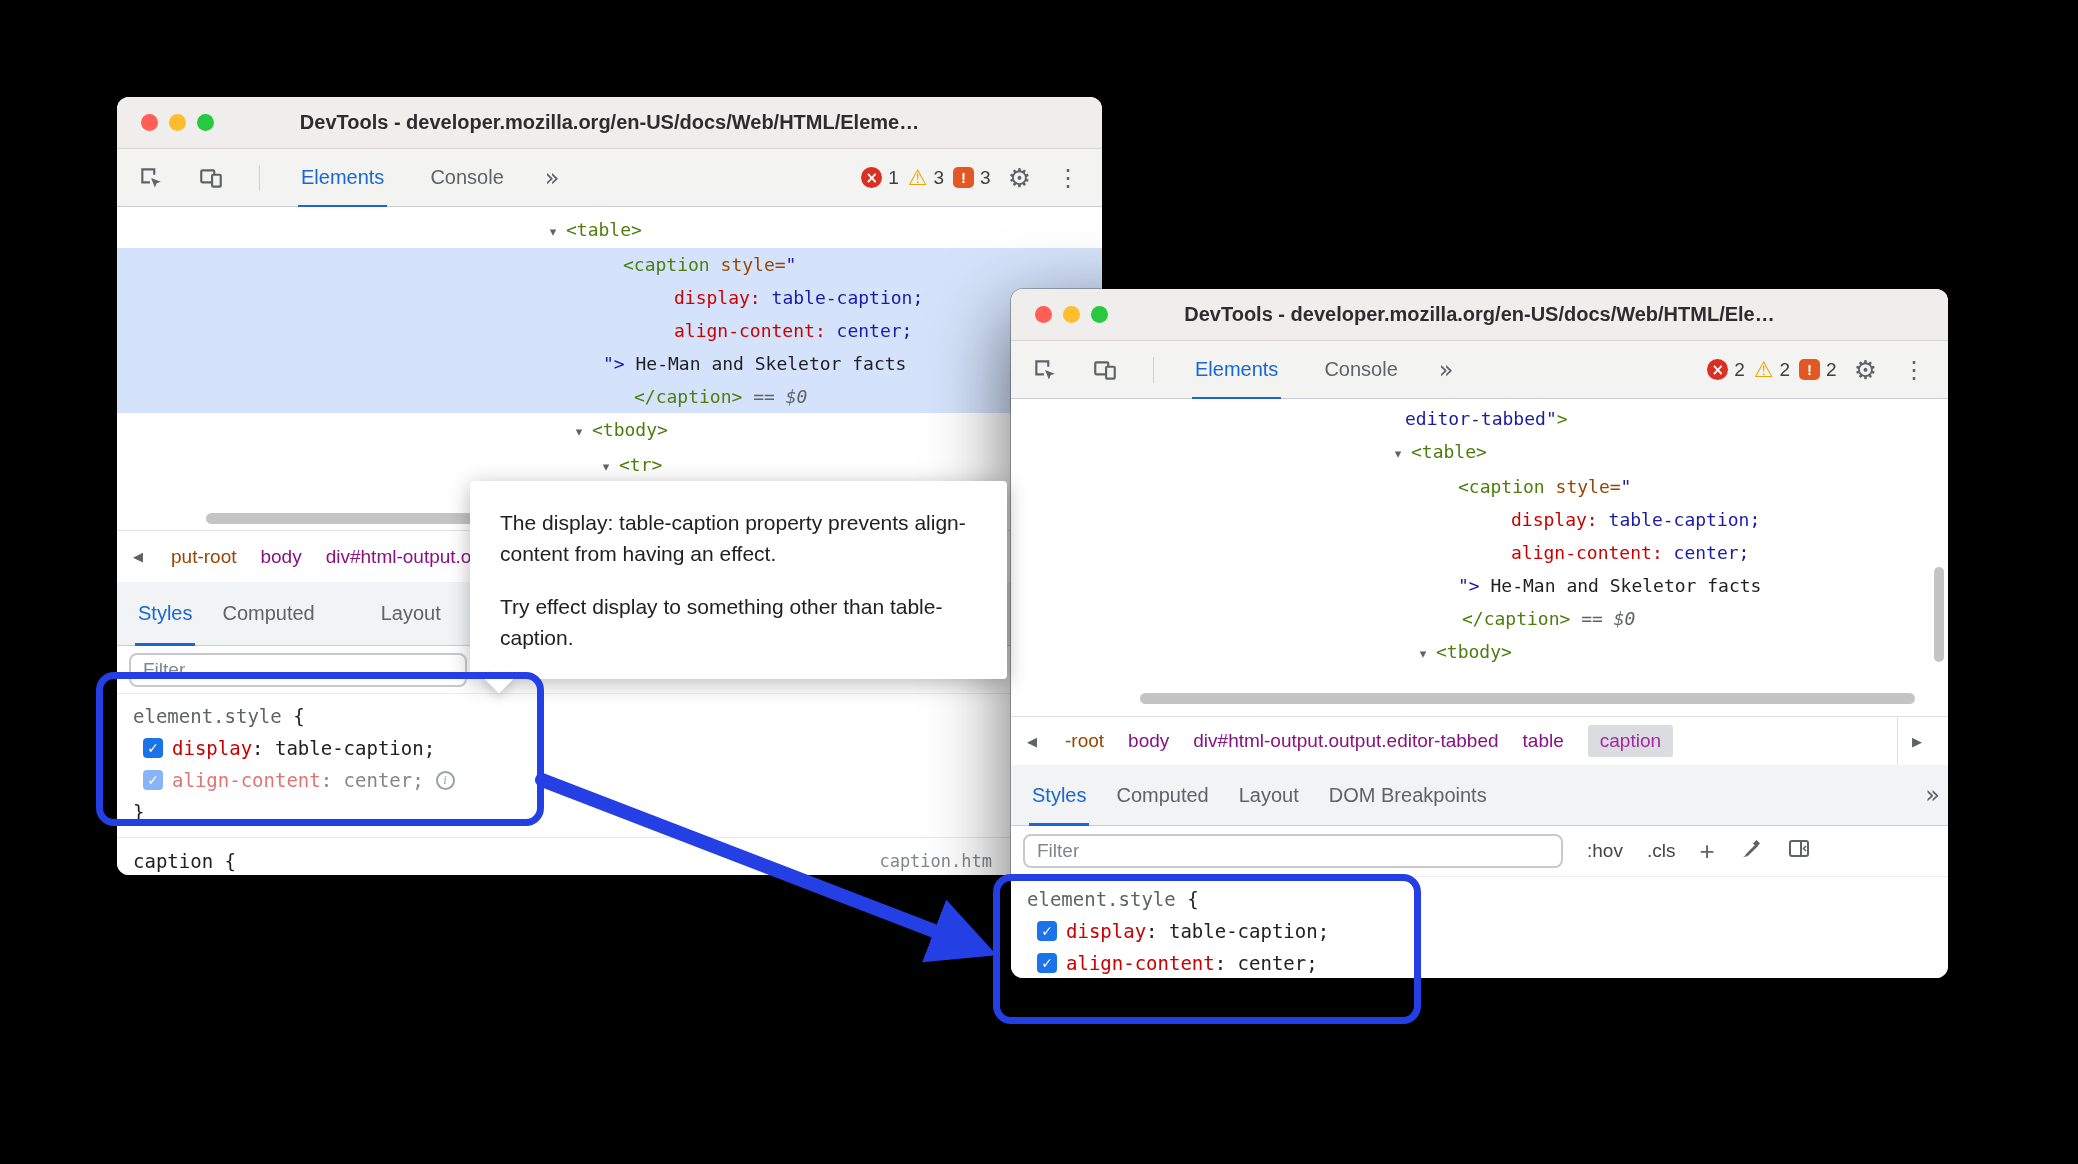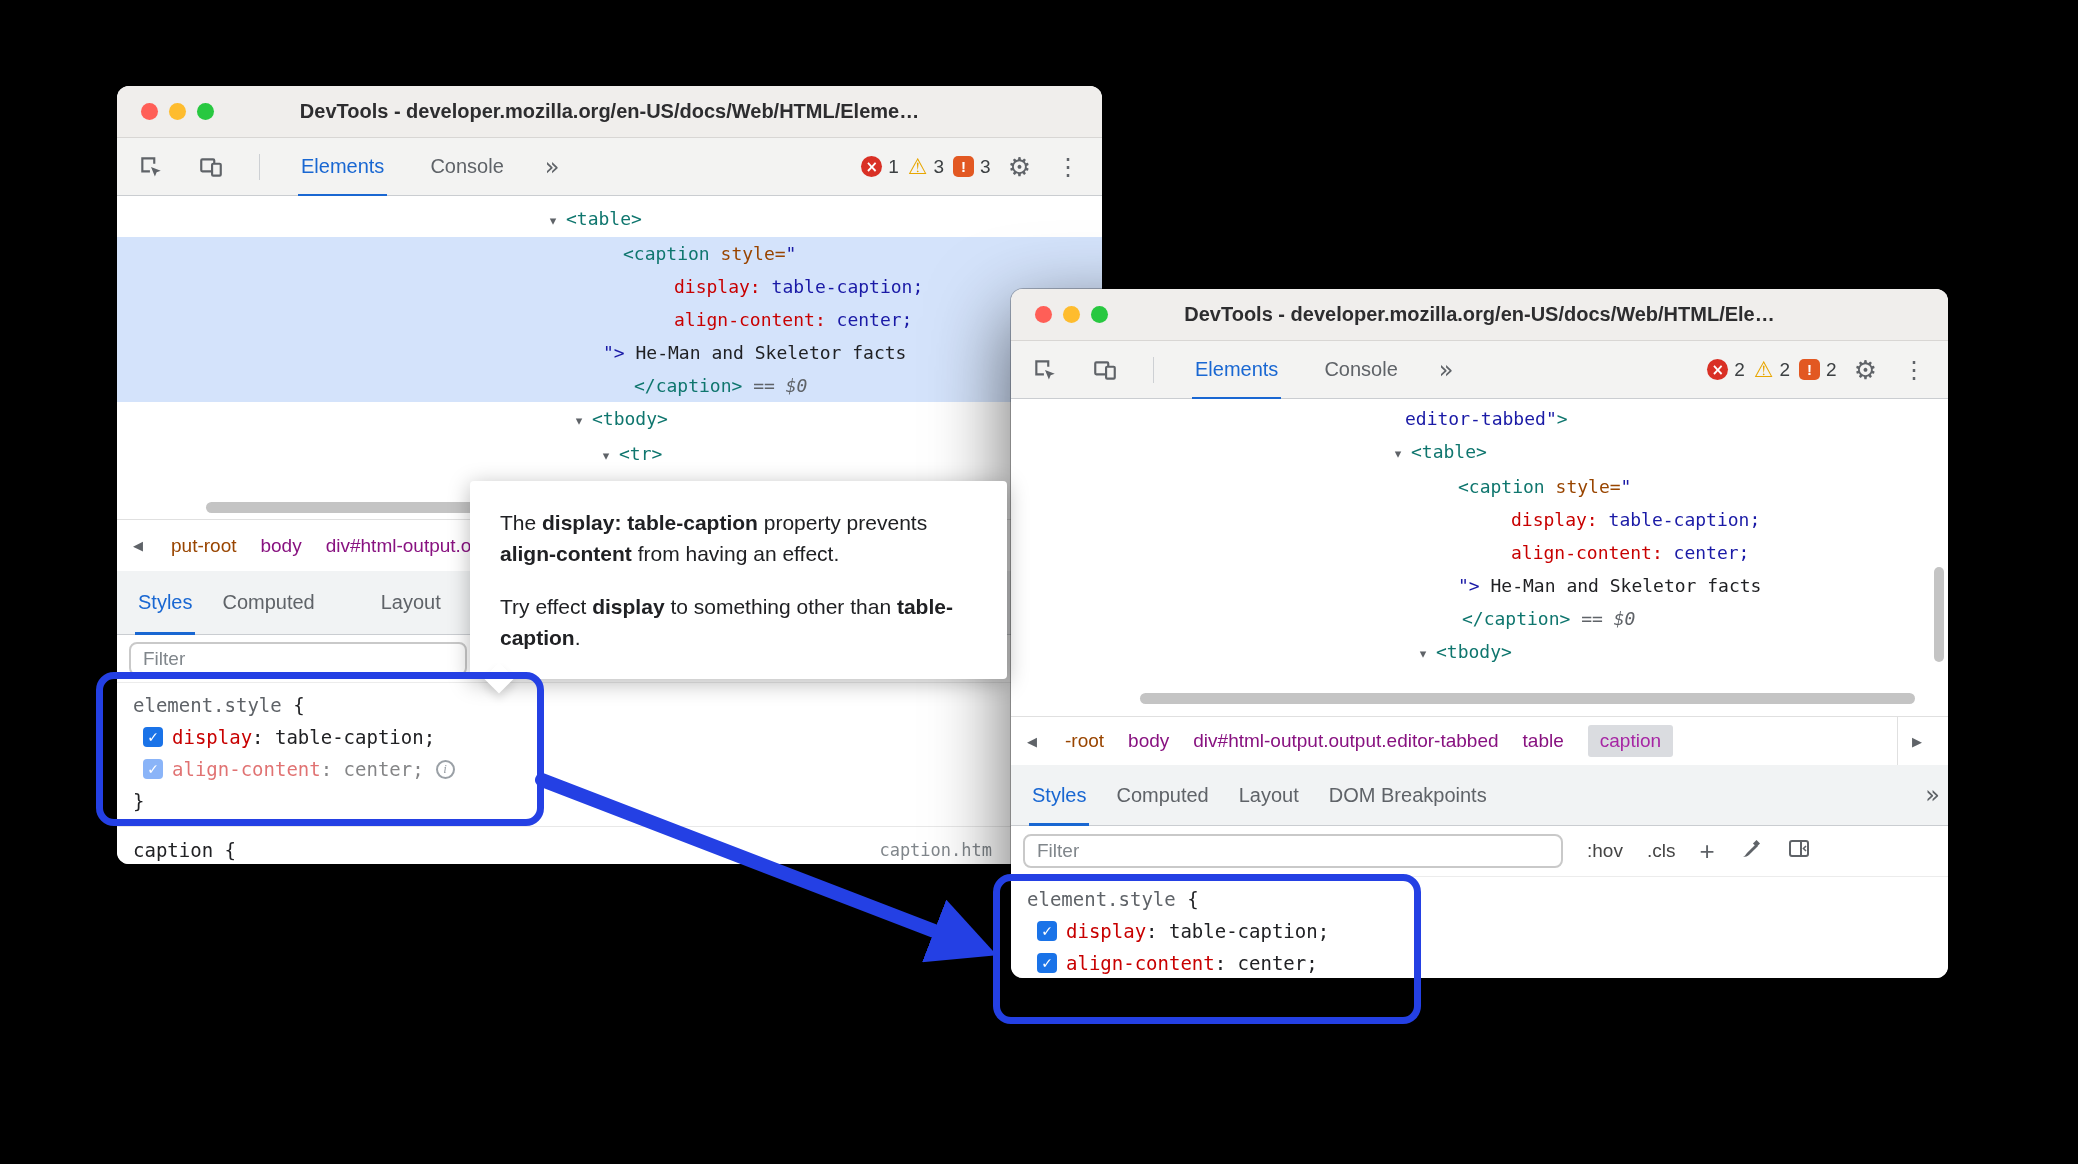--- a/index.html
+++ b/index.html
@@ -1,21 +1,21 @@
 <!DOCTYPE html>
 <html><head>
 <meta charset="utf-8">
 <style>
   *{margin:0;padding:0;box-sizing:border-box}
   html,body{width:2078px;height:1164px;background:#000;font-family:"Liberation Sans",sans-serif;overflow:hidden}
   body{position:relative}
 
   .window{position:absolute;background:#fff;border-radius:12px;overflow:hidden;
           box-shadow:0 26px 80px rgba(0,0,0,.6),0 0 0 1px rgba(0,0,0,.25)}
-  #left-window{left:117px;top:86px;width:985px;height:778px;z-index:1}
+  #left-window{left:117px;top:97px;width:985px;height:778px;z-index:1}
   #right-window{left:1011px;top:289px;width:937px;height:689px;z-index:2}
 
   .titlebar{height:52px;background:#f0eeec;border-bottom:1px solid #d8d6d4;display:flex;align-items:center;position:relative;flex:0 0 auto}
   .lights{display:flex;gap:11px;margin-left:24px;z-index:2}
   .light{width:17px;height:17px;border-radius:50%}
   .light-red{background:#ff5f57}.light-yellow{background:#febc2e}.light-green{background:#28c840}
   .wtitle{position:absolute;left:0;right:0;text-align:center;font-weight:bold;font-size:20px;color:#2d2d2f;white-space:nowrap;overflow:hidden;padding:0 96px}
 
   .toolbar{height:58px;background:#f3f3f2;border-bottom:1px solid #cacdd1;display:flex;align-items:center;padding:0 14px;gap:20px;flex:0 0 auto}
   .tbtn{width:40px;height:40px;display:flex;align-items:center;justify-content:center;color:#5f6368}
@@ -29,21 +29,21 @@
   .err-ic{width:21px;height:21px;border-radius:50%;background:#d93025;color:#fff;font-size:15px;font-weight:bold;display:flex;align-items:center;justify-content:center;font-family:"DejaVu Sans",sans-serif}
   .warn-ic{color:#e8a600;font-size:22px;font-family:"DejaVu Sans",sans-serif;line-height:1}
   .iss-ic{width:21px;height:21px;border-radius:5px;background:#e25822;color:#fff;font-size:15px;font-weight:bold;display:flex;align-items:center;justify-content:center}
   .gear{font-size:26px;color:#5f6368;font-family:"DejaVu Sans",sans-serif;padding:0 8px}
   .kebab{font-size:24px;color:#5f6368;font-family:"DejaVu Sans",sans-serif;padding:0 8px}
 
   .tree{position:relative;background:#fff;font-family:"DejaVu Sans Mono",monospace;font-size:18px;line-height:33px;overflow:hidden;flex:0 0 auto}
   .tline{white-space:pre;color:#202124}
   .selblock{background:#d4e3fb}
   .tri{display:inline-block;width:26px;text-align:center;color:#5f6368;font-size:13px;font-family:"DejaVu Sans",sans-serif}
-  .tag{color:#0f766e}
+  .tag{color:#4d7c0f}
   .attr{color:#994500}
   .str{color:#1a1aa6}
   .prop{color:#c80000}
   .blk{color:#202124}
   .gray{color:#5f6368}
   .dollar{color:#5f6368;font-style:italic}
   .hthumb{position:absolute;height:11px;border-radius:6px;background:#c4c4c4}
   .vthumb{position:absolute;width:10px;border-radius:5px;background:#c4c4c4}
 
   .crumbs{background:#fff;border-top:1px solid #e0e0e0;display:flex;align-items:center;font-size:19px;gap:24px;padding:0 12px;white-space:nowrap;overflow:hidden;flex:0 0 auto}
@@ -80,21 +80,21 @@
 
   .hl-rect{position:absolute;border:7px solid #2440e4;border-radius:18px;z-index:5;pointer-events:none}
   #hl-left{left:96px;top:672px;width:448px;height:154px}
   #hl-right{left:993px;top:874px;width:428px;height:150px}
 
   #arrow-layer{position:absolute;left:0;top:0;z-index:6;pointer-events:none}
 
   #tooltip{position:absolute;left:470px;top:481px;width:537px;z-index:4;background:#fff;border-radius:4px;
            box-shadow:0 4px 22px rgba(0,0,0,.28);padding:26px 30px;font-size:21px;line-height:31px;color:#202124}
   #tooltip p + p{margin-top:22px}
-  #tooltip .b{font-weight:bold}
+  #tooltip .b{font-weight:normal}
   #tooltip .tail{position:absolute;left:18px;bottom:-10px;width:22px;height:22px;background:#fff;transform:rotate(45deg);box-shadow:4px 4px 9px rgba(0,0,0,.12)}
 
   .win-col{display:flex;flex-direction:column;height:100%}
 </style>
 </head>
 <body>
 
 <div class="window" id="left-window">
  <div class="win-col">
   <div class="titlebar">

